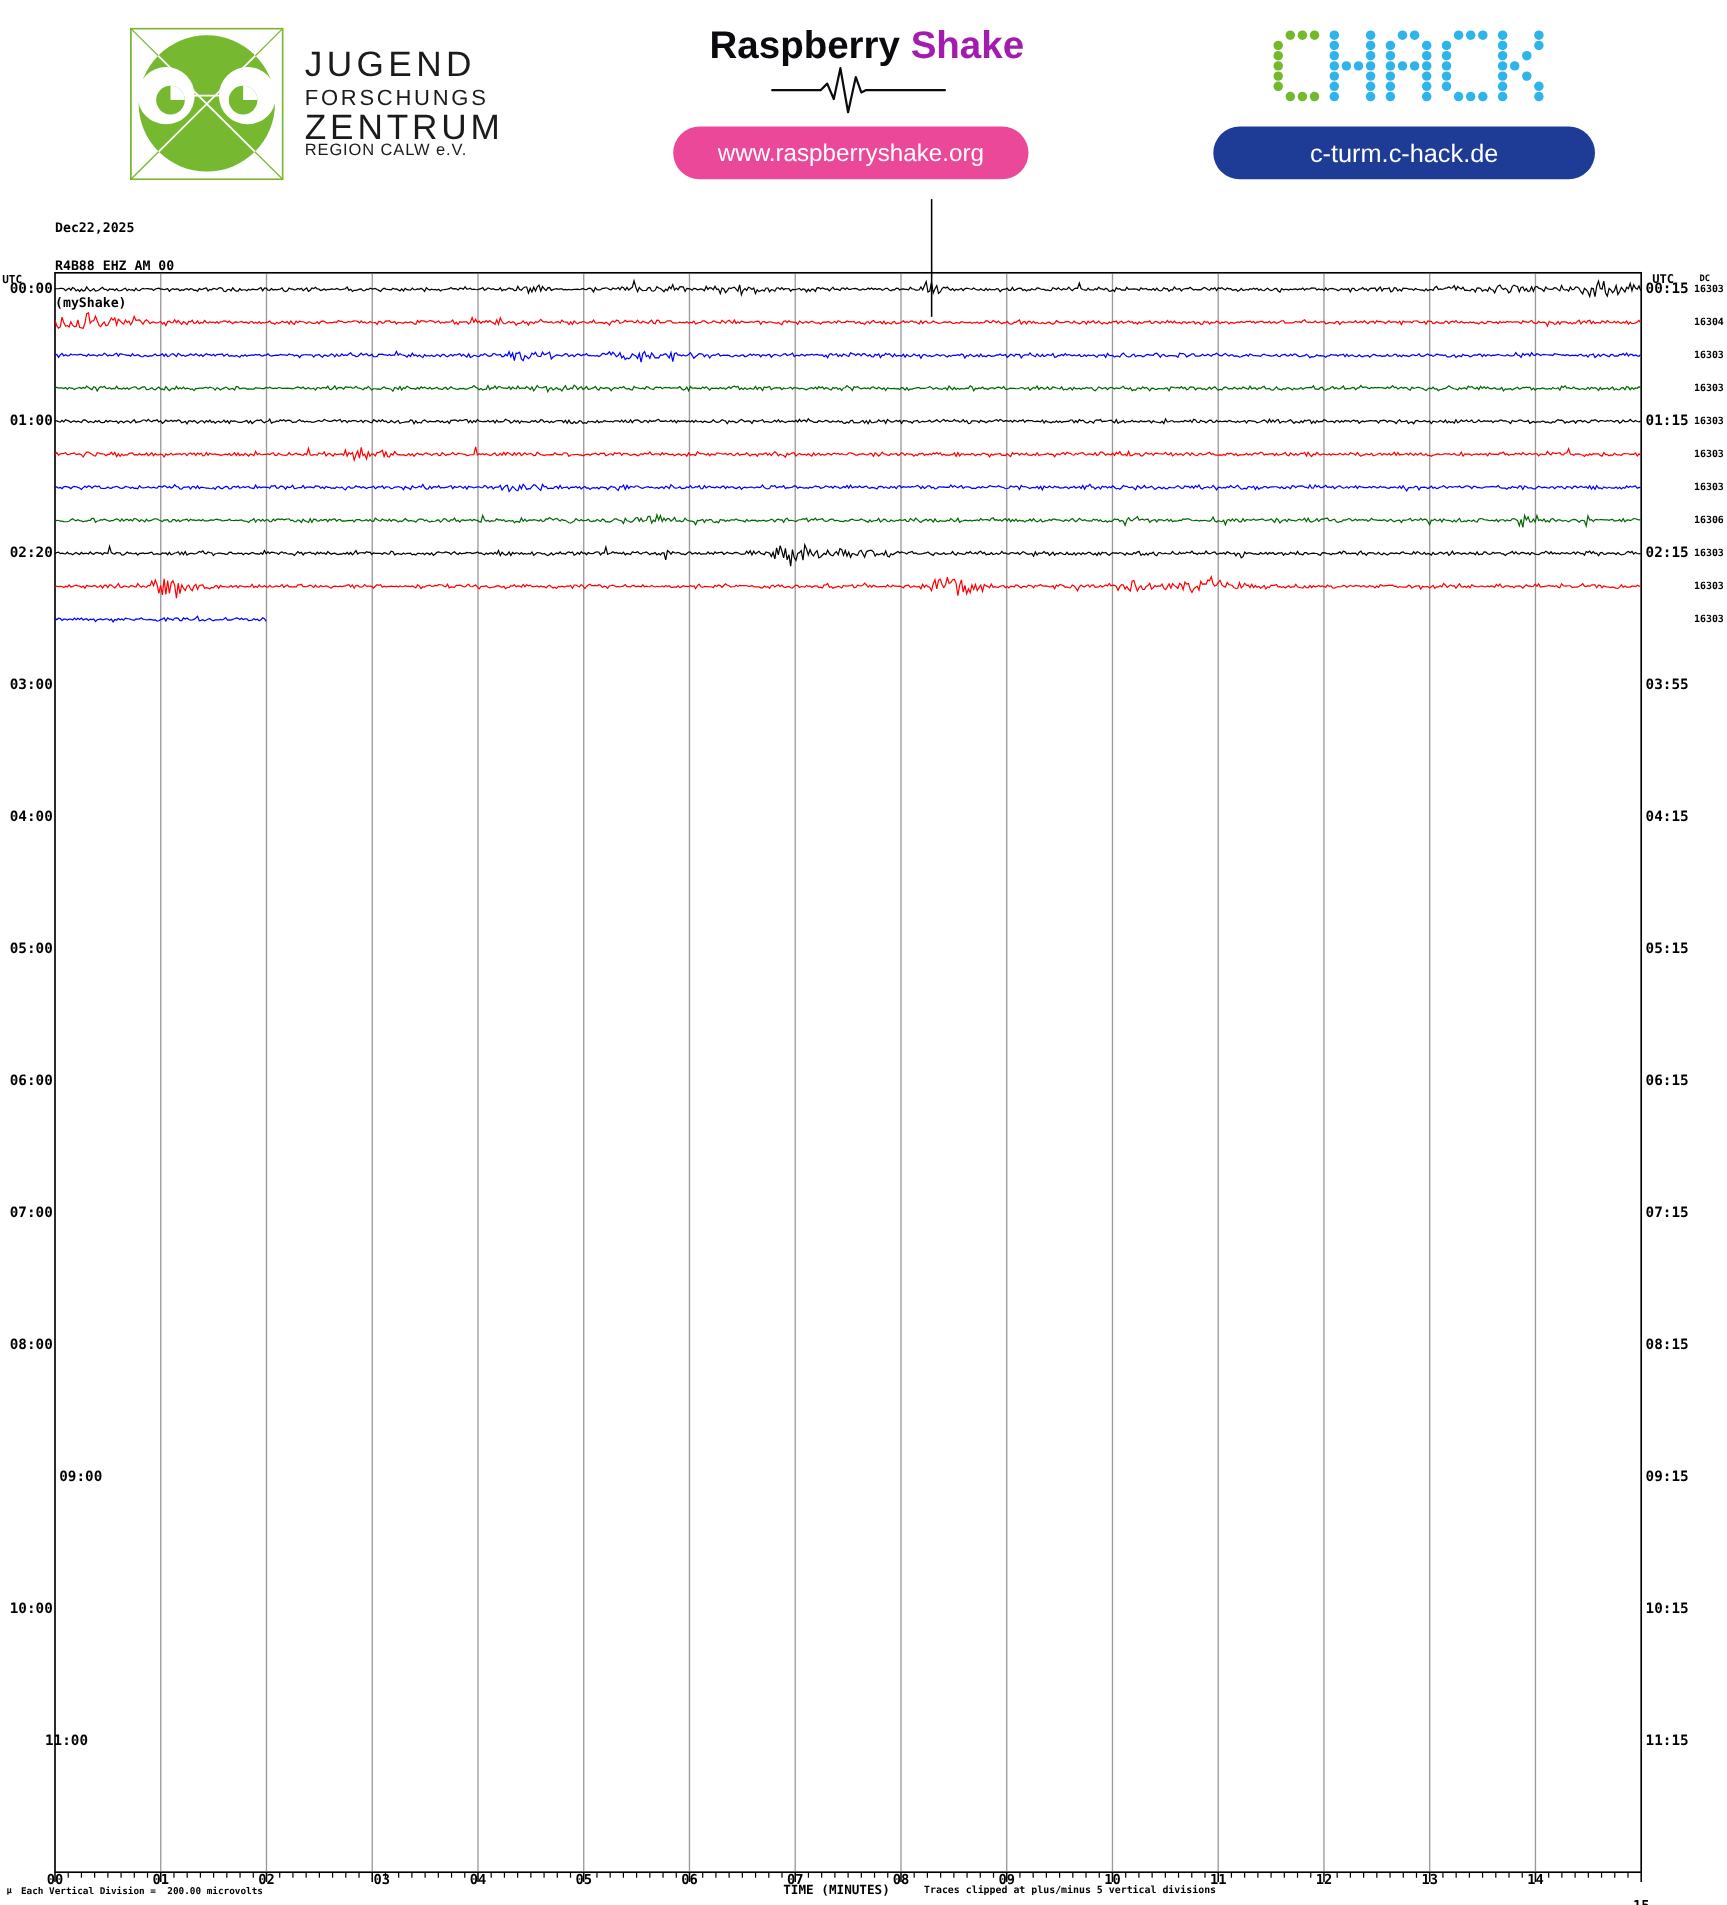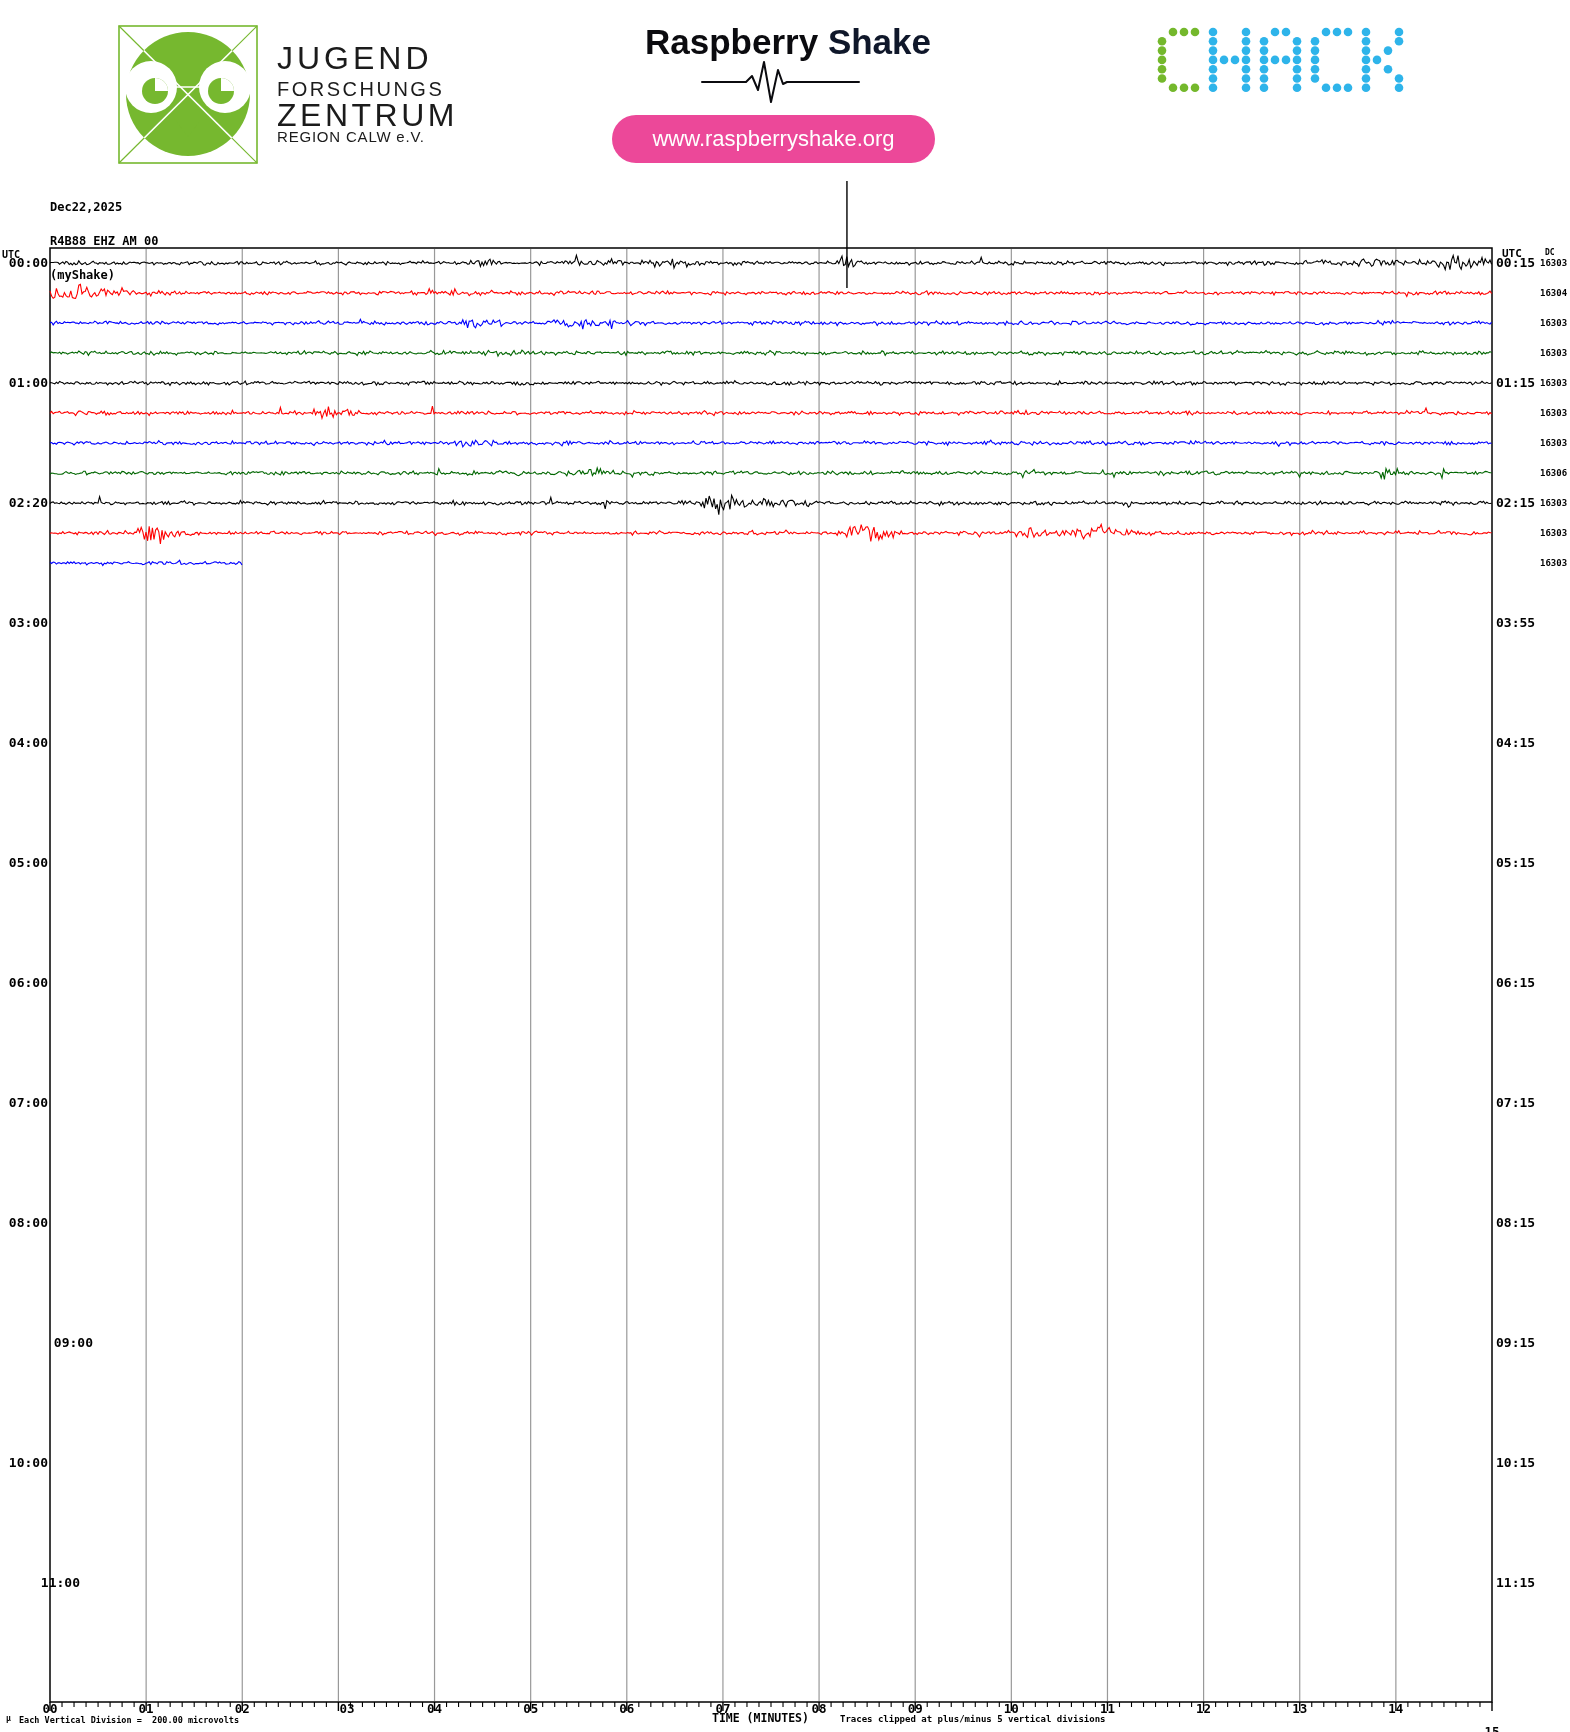--- a/index.html
+++ b/index.html
@@ -216,21 +216,21 @@
   </svg>
 
   <div class="jfz-line jfz1">JUGEND</div>
   <div class="jfz-line jfz2">FORSCHUNGS</div>
   <div class="jfz-line jfz3">ZENTRUM</div>
   <div class="jfz-line jfz4">REGION CALW e.V.</div>
 
   <div class="rs-brand">
     <span>Raspberry</span>
     <span> </span>
-    <span id="rs-blue" style="color: #0f172a;">Shake</span>
+    <span id="rs-blue" style="color: #a21caf;">Shake</span>
   </div>
   <svg class="abs" style="left:700px;top:58px" width="170" height="50" viewBox="0 0 170 50">
     <path d="M2,24 h44 l6,-6 l6,14 l6,-28 l7,40 l7,-32 l5,14 l4,-2 h72" fill="none" stroke="#0b0b0f" stroke-width="2" stroke-linejoin="round" stroke-linecap="round"></path>
   </svg>
   <a class="pill pill-rs" style="background: #ec4899;">www.raspberryshake.org</a>
 
   <svg class="abs" style="left:1155px;top:24px" width="260" height="75" viewBox="0 0 260 75" id="chack-svg">
       <circle cx="18" cy="8" r="4.3" fill="#74b82c"></circle>
       <circle cx="29" cy="8" r="4.3" fill="#74b82c"></circle>
       <circle cx="40" cy="8" r="4.3" fill="#74b82c"></circle>
@@ -293,20 +293,21 @@
       <circle cx="211" cy="54.5" r="4.3" fill="#2eb4ea"></circle>
       <circle cx="211" cy="63.800000000000004" r="4.3" fill="#2eb4ea"></circle>
       <circle cx="244" cy="8" r="4.3" fill="#2eb4ea"></circle>
       <circle cx="244" cy="17.3" r="4.3" fill="#2eb4ea"></circle>
       <circle cx="233" cy="26.6" r="4.3" fill="#2eb4ea"></circle>
       <circle cx="222" cy="35.900000000000006" r="4.3" fill="#2eb4ea"></circle>
       <circle cx="233" cy="45.2" r="4.3" fill="#2eb4ea"></circle>
       <circle cx="244" cy="54.5" r="4.3" fill="#2eb4ea"></circle>
       <circle cx="244" cy="63.800000000000004" r="4.3" fill="#2eb4ea"></circle>
     </svg>
+  <a class="pill pill-ch" style="background: rgb(30, 60, 150);">c-turm.c-hack.de</a>
 
   <div class="station"><span>Dec22,2025</span><br>
 <span>R4B88 EHZ AM 00</span><br>
 <span>(myShake)</span></div>
 
   <div class="hdr" style="left:2px;top:249px;font-size:10px">UTC</div>
   <div class="hdr" style="left:1502px;top:247px;font-size:11px">UTC</div>
   <div class="hdr" style="left:1545px;top:248px;font-size:8px">DC</div>
 
   <div id="left-hours">

